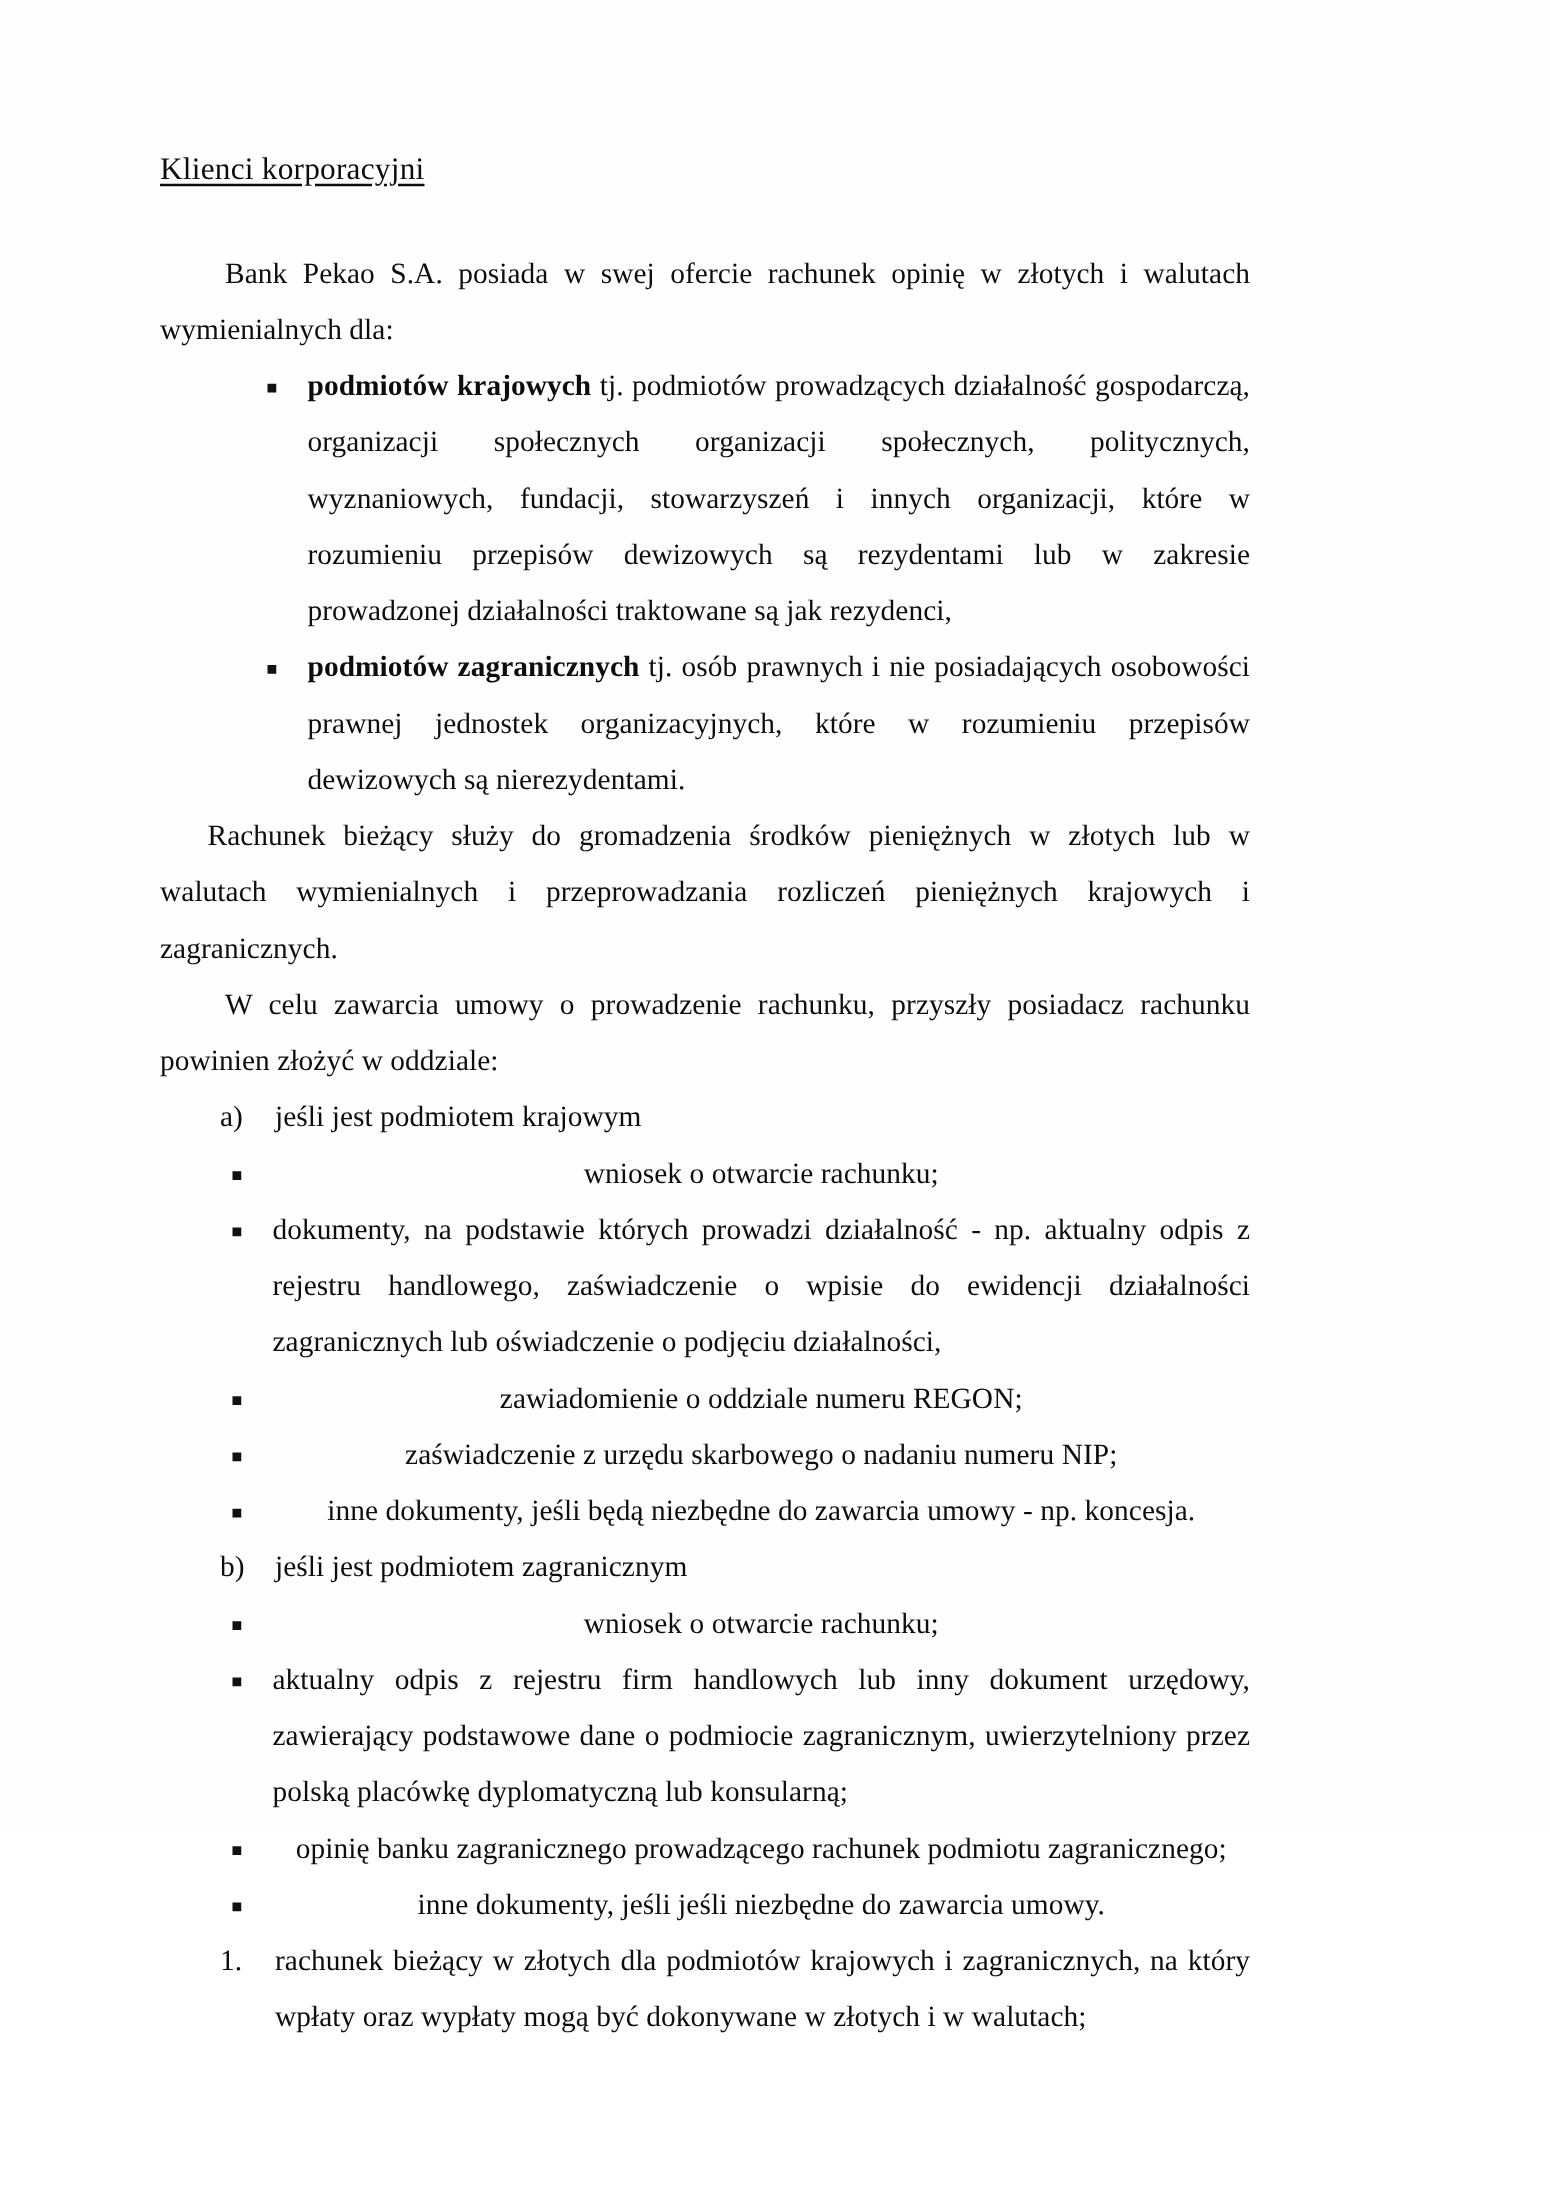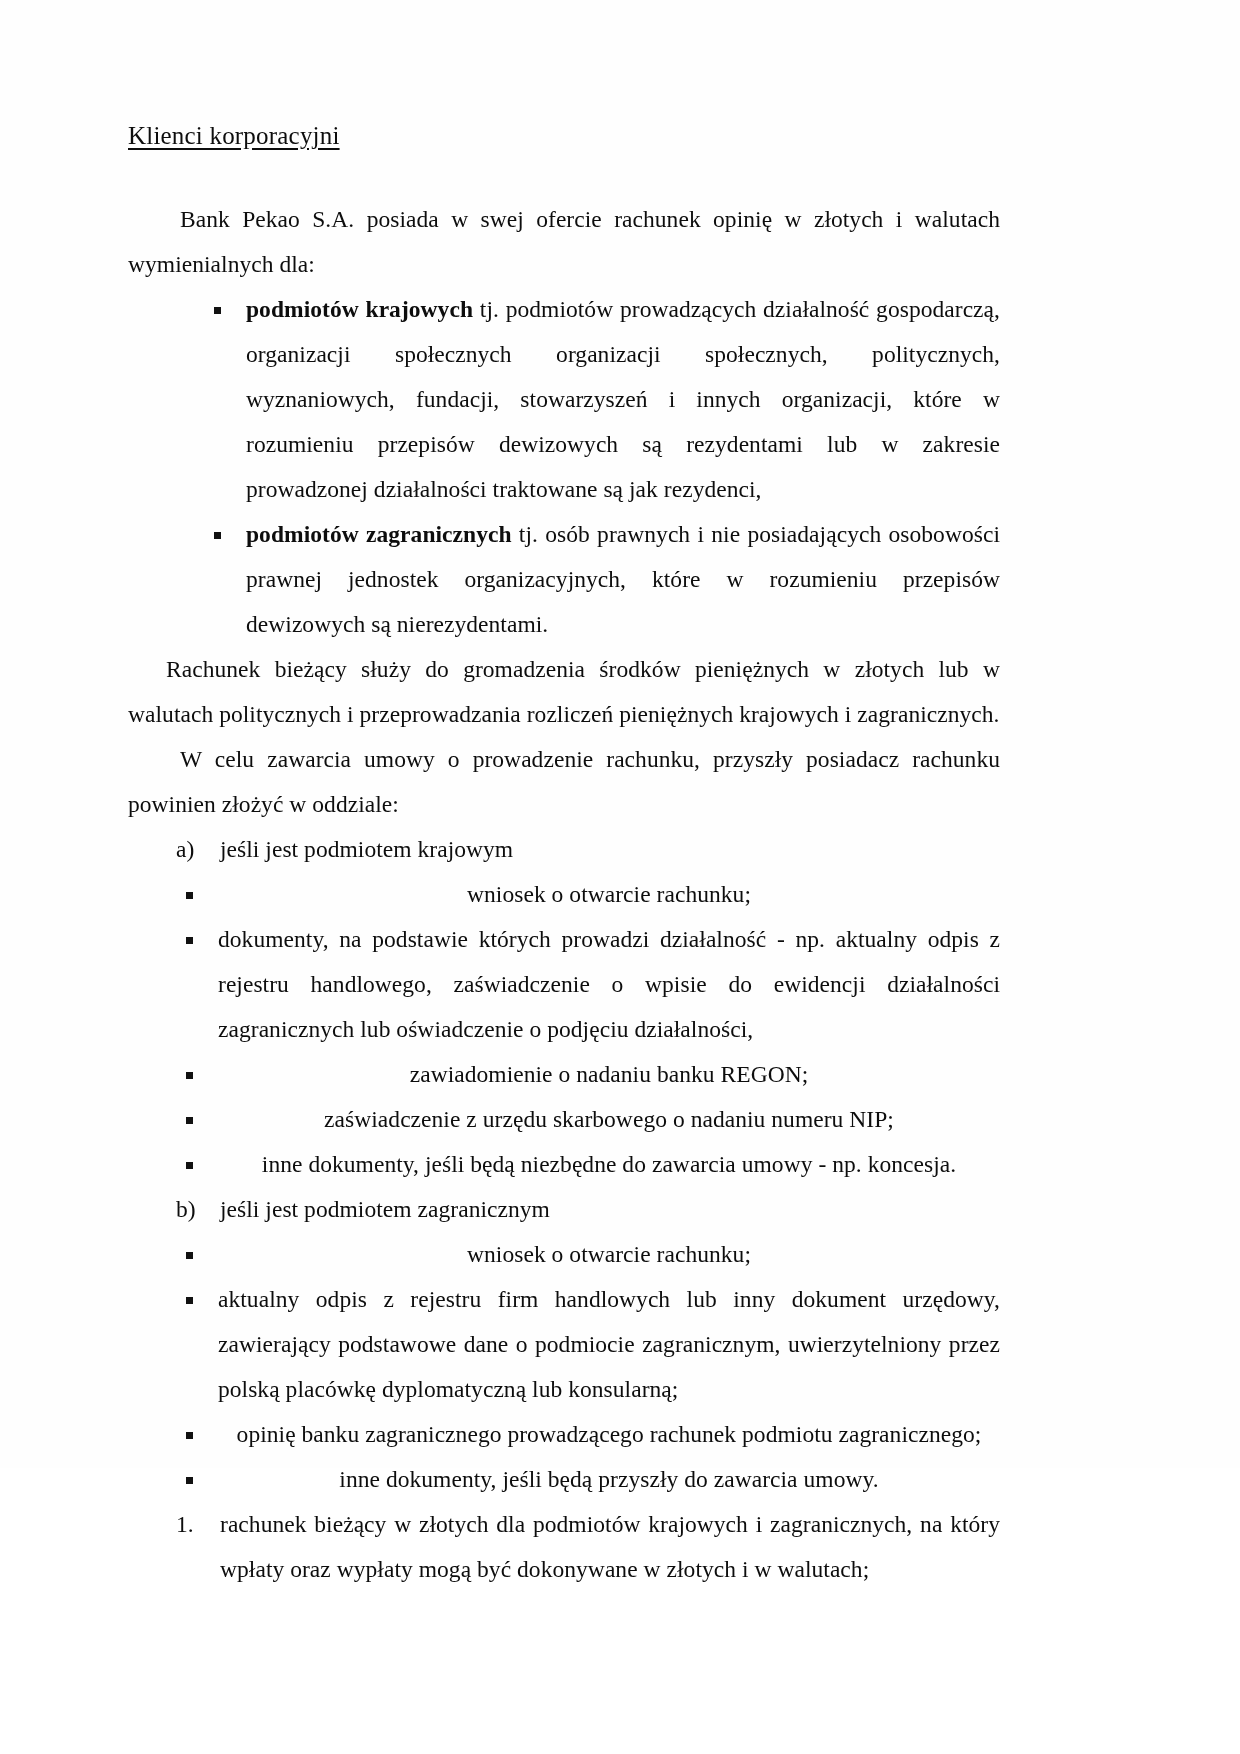--- a/index.html
+++ b/index.html
@@ -154,45 +154,45 @@
 
     <ul class="bullet-list">
       <li>
         <b>podmiotów krajowych</b><span> tj. podmiotów prowadzących działalność gospodarczą, organizacji społecznych organizacji społecznych, politycznych, wyznaniowych, fundacji, stowarzyszeń i innych organizacji, które w rozumieniu przepisów dewizowych są rezydentami lub w zakresie prowadzonej działalności traktowane są jak rezydenci,</span>
       </li>
       <li>
         <b>podmiotów zagranicznych</b><span> tj. osób prawnych i nie posiadających osobowości prawnej jednostek organizacyjnych, które w rozumieniu przepisów dewizowych są nierezydentami.</span>
       </li>
     </ul>
 
-    <p class="para indent-sm last-flush">Rachunek bieżący służy do gromadzenia środków pieniężnych w złotych lub w walutach politycznych i przeprowadzania rozliczeń pieniężnych krajowych i zagranicznych.</p>
+    <p class="para indent-sm last-flush">Rachunek bieżący służy do gromadzenia środków pieniężnych w złotych lub w walutach wymienialnych i przeprowadzania rozliczeń pieniężnych krajowych i zagranicznych.</p>
 
     <p class="para indent last-flush">W celu zawarcia umowy o prowadzenie rachunku, przyszły posiadacz rachunku powinien złożyć w oddziale:</p>
 
     <div class="letter-item">
       <span class="marker">a)</span><span>jeśli jest podmiotem krajowym</span>
     </div>
 
     <ul class="bullet-list shallow">
       <li class="flush">wniosek o otwarcie rachunku;</li>
       <li>dokumenty, na podstawie których prowadzi działalność - np. aktualny odpis z rejestru handlowego, zaświadczenie o wpisie do ewidencji działalności zagranicznych lub oświadczenie o podjęciu działalności,</li>
-      <li class="flush">zawiadomienie o nadaniu banku REGON;</li>
+      <li class="flush">zawiadomienie o oddziale numeru REGON;</li>
       <li class="flush">zaświadczenie z urzędu skarbowego o nadaniu numeru NIP;</li>
       <li class="flush">inne dokumenty, jeśli będą niezbędne do zawarcia umowy - np. koncesja.</li>
     </ul>
 
     <div class="letter-item">
       <span class="marker">b)</span><span>jeśli jest podmiotem zagranicznym</span>
     </div>
 
     <ul class="bullet-list shallow">
       <li class="flush">wniosek o otwarcie rachunku;</li>
       <li>aktualny odpis z rejestru firm handlowych lub inny dokument urzędowy, zawierający podstawowe dane o podmiocie zagranicznym, uwierzytelniony przez polską placówkę dyplomatyczną lub konsularną;</li>
       <li class="flush">opinię banku zagranicznego prowadzącego rachunek podmiotu zagranicznego;</li>
-      <li class="flush">inne dokumenty, jeśli będą przyszły do zawarcia umowy.</li>
+      <li class="flush">inne dokumenty, jeśli jeśli niezbędne do zawarcia umowy.</li>
     </ul>
 
 
     <div class="num-item">
       <span class="marker">1.</span><span>rachunek bieżący w złotych dla podmiotów krajowych i zagranicznych, na który wpłaty oraz wypłaty mogą być dokonywane w złotych i w walutach;</span>
     </div>
 
   </div>
   <div class="scan-tone"></div>
 </div>

